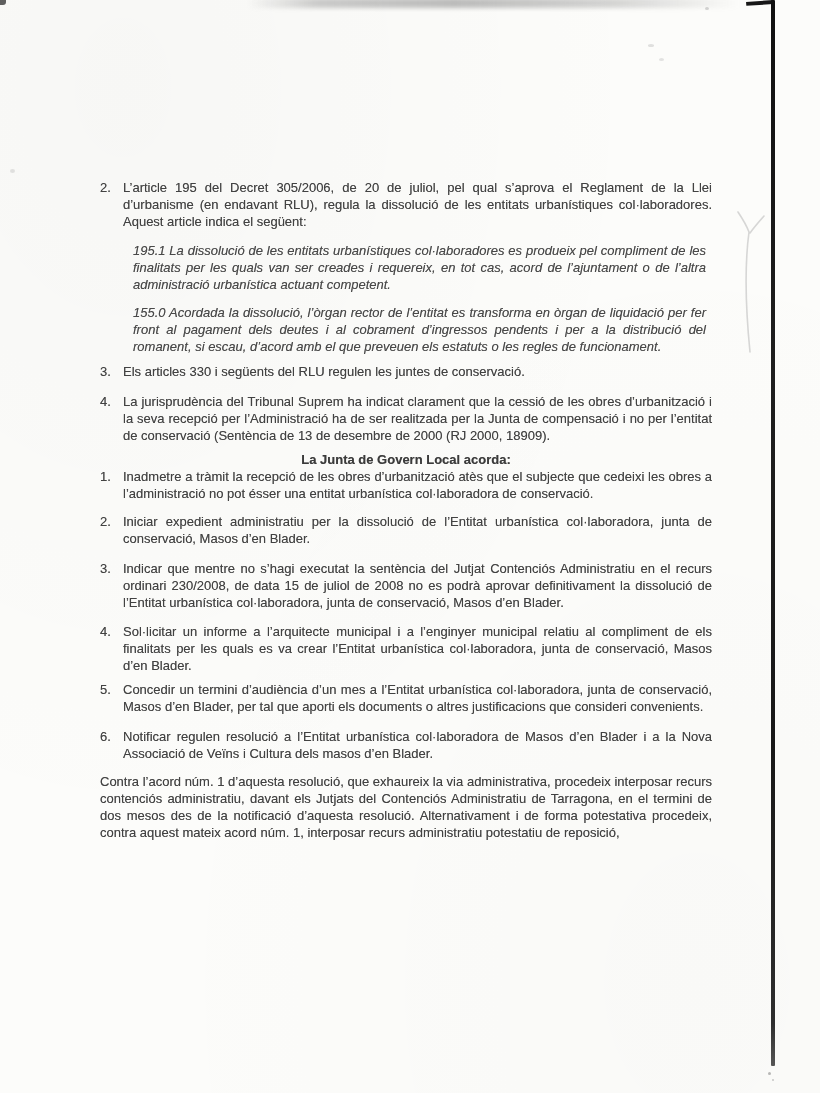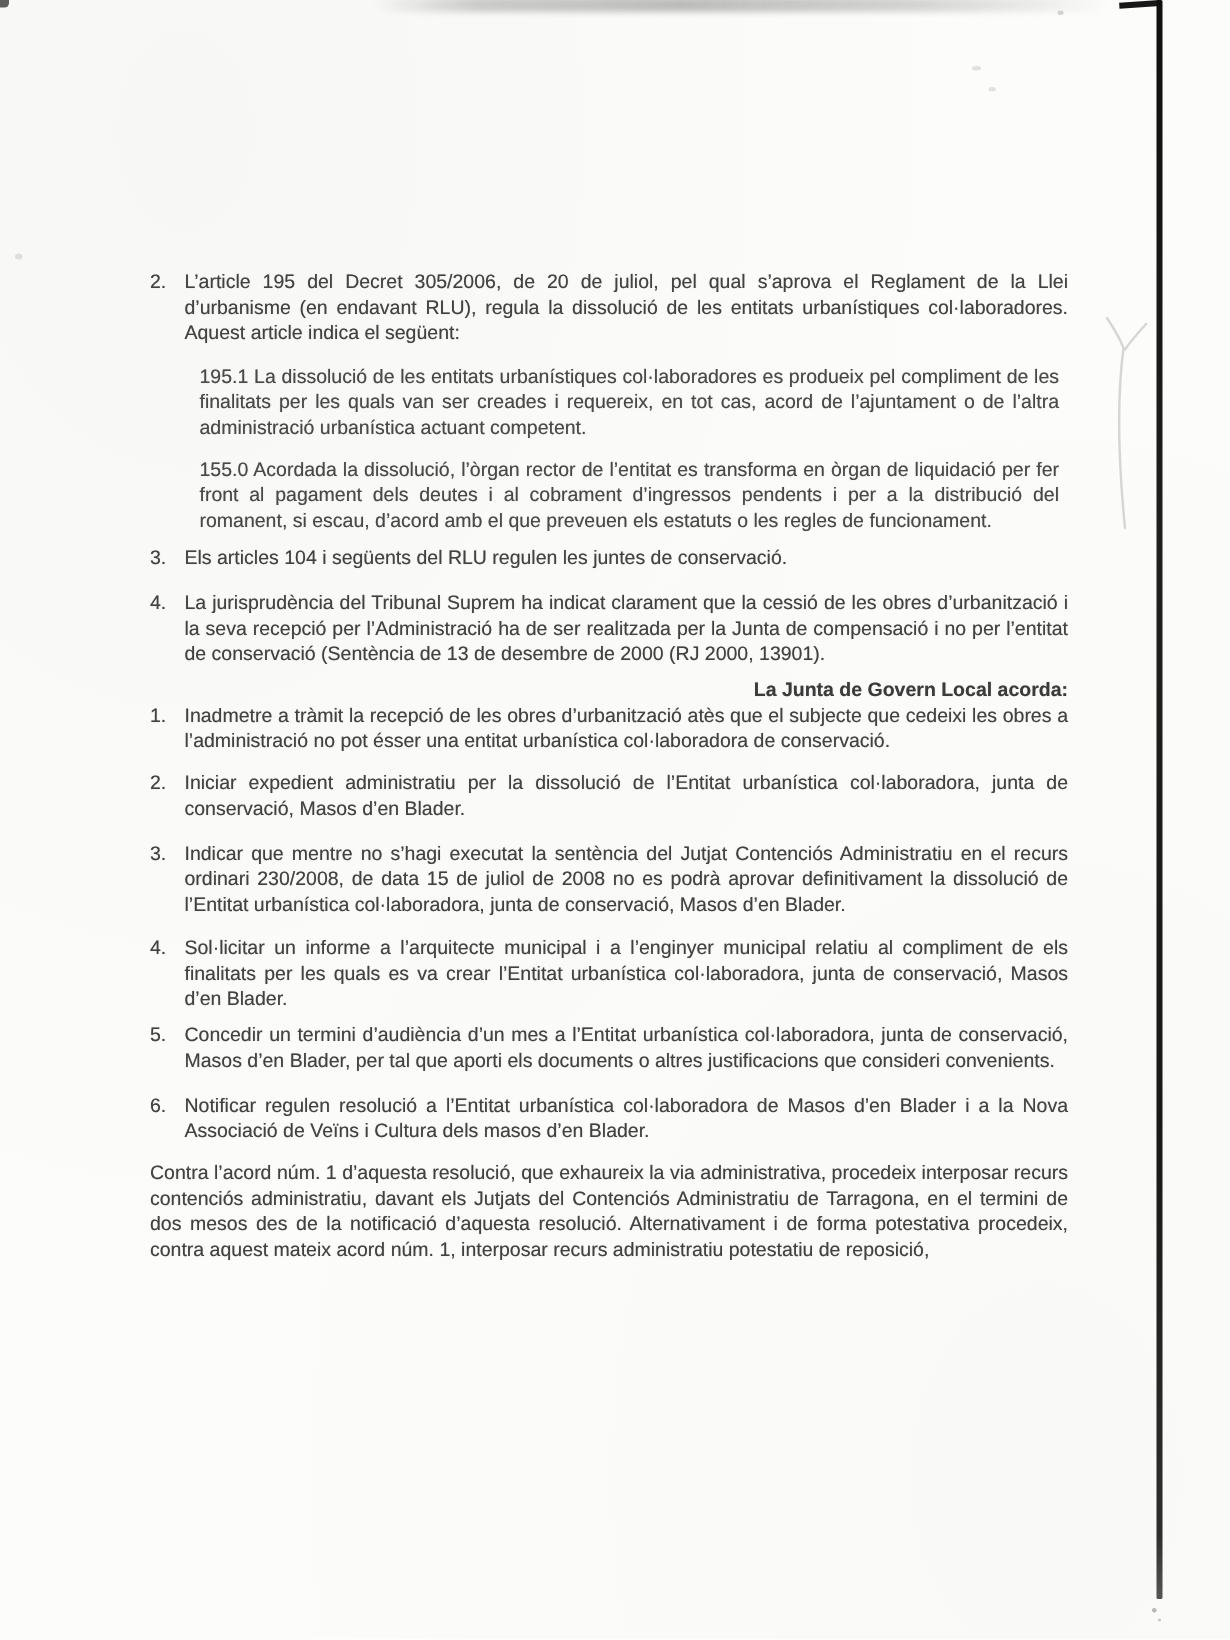--- a/index.html
+++ b/index.html
@@ -17,23 +17,23 @@
   .content{
     position:absolute;left:100px;top:179px;width:612px;
     font-size:13px;line-height:17px;text-align:justify;
     text-shadow:0 0 0.5px rgba(70,70,70,0.55);
   }
   p{margin:0;}
   .li{position:relative;padding-left:23px;}
   .li .num{position:absolute;left:0;top:0;}
   .quote{
     margin-left:33px;margin-right:6px;
-    color:#494949;
+    font-style:italic;color:#494949;
   }
-  .heading{font-weight:bold;color:#3b3b3b;text-align:right;}
+  .heading{font-weight:bold;color:#3b3b3b;text-align:center;}
   .mt0{margin-top:0;}  .mt7{margin-top:7px;}  .mt8{margin-top:8px;}
   .mt11{margin-top:11px;} .mt12{margin-top:12px;} .mt13{margin-top:13px;}
 
   
   .scan-line{
     position:absolute;left:771px;top:0;width:4px;height:1066px;
     background:linear-gradient(180deg,#101010 0%,#1f1f1f 35%,#181818 70%,#2e2e2e 96%,#555 100%);
     border-radius:1px;
   }
   .scan-line-hook{
@@ -85,26 +85,26 @@
     <div class="li mt0">
       <span class="num">2.</span>
       <p>L’article 195 del Decret 305/2006, de 20 de juliol, pel qual s’aprova el Reglament de la Llei d’urbanisme (en endavant RLU), regula la dissolució de les entitats urbanístiques col·laboradores. Aquest article indica el següent:</p>
     </div>
 
     <p class="quote mt12">195.1 La dissolució de les entitats urbanístiques col·laboradores es produeix pel compliment de les finalitats per les quals van ser creades i requereix, en tot cas, acord de l’ajuntament o de l’altra administració urbanística actuant competent.</p>
     <p class="quote mt11">155.0 Acordada la dissolució, l’òrgan rector de l’entitat es transforma en òrgan de liquidació per fer front al pagament dels deutes i al cobrament d’ingressos pendents i per a la distribució del romanent, si escau, d’acord amb el que preveuen els estatuts o les regles de funcionament.</p>
 
     <div class="li mt8">
       <span class="num">3.</span>
-      <p>Els articles 104 i següents del RLU regulen les juntes de conservació.</p>
+      <p>Els articles 330 i següents del RLU regulen les juntes de conservació.</p>
     </div>
 
     <div class="li mt13">
       <span class="num">4.</span>
-      <p>La jurisprudència del Tribunal Suprem ha indicat clarament que la cessió de les obres d’urbanització i la seva recepció per l’Administració ha de ser realitzada per la Junta de compensació i no per l’entitat de conservació (Sentència de 13 de desembre de 2000 (RJ 2000, 13901).</p>
+      <p>La jurisprudència del Tribunal Suprem ha indicat clarament que la cessió de les obres d’urbanització i la seva recepció per l’Administració ha de ser realitzada per la Junta de compensació i no per l’entitat de conservació (Sentència de 13 de desembre de 2000 (RJ 2000, 18909).</p>
     </div>
 
     <p class="heading mt7">La Junta de Govern Local acorda:</p>
 
     <div class="li mt0">
       <span class="num">1.</span>
       <p>Inadmetre a tràmit la recepció de les obres d’urbanització atès que el subjecte que cedeixi les obres a l’administració no pot ésser una entitat urbanística col·laboradora de conservació.</p>
     </div>
 
     <div class="li mt11">

